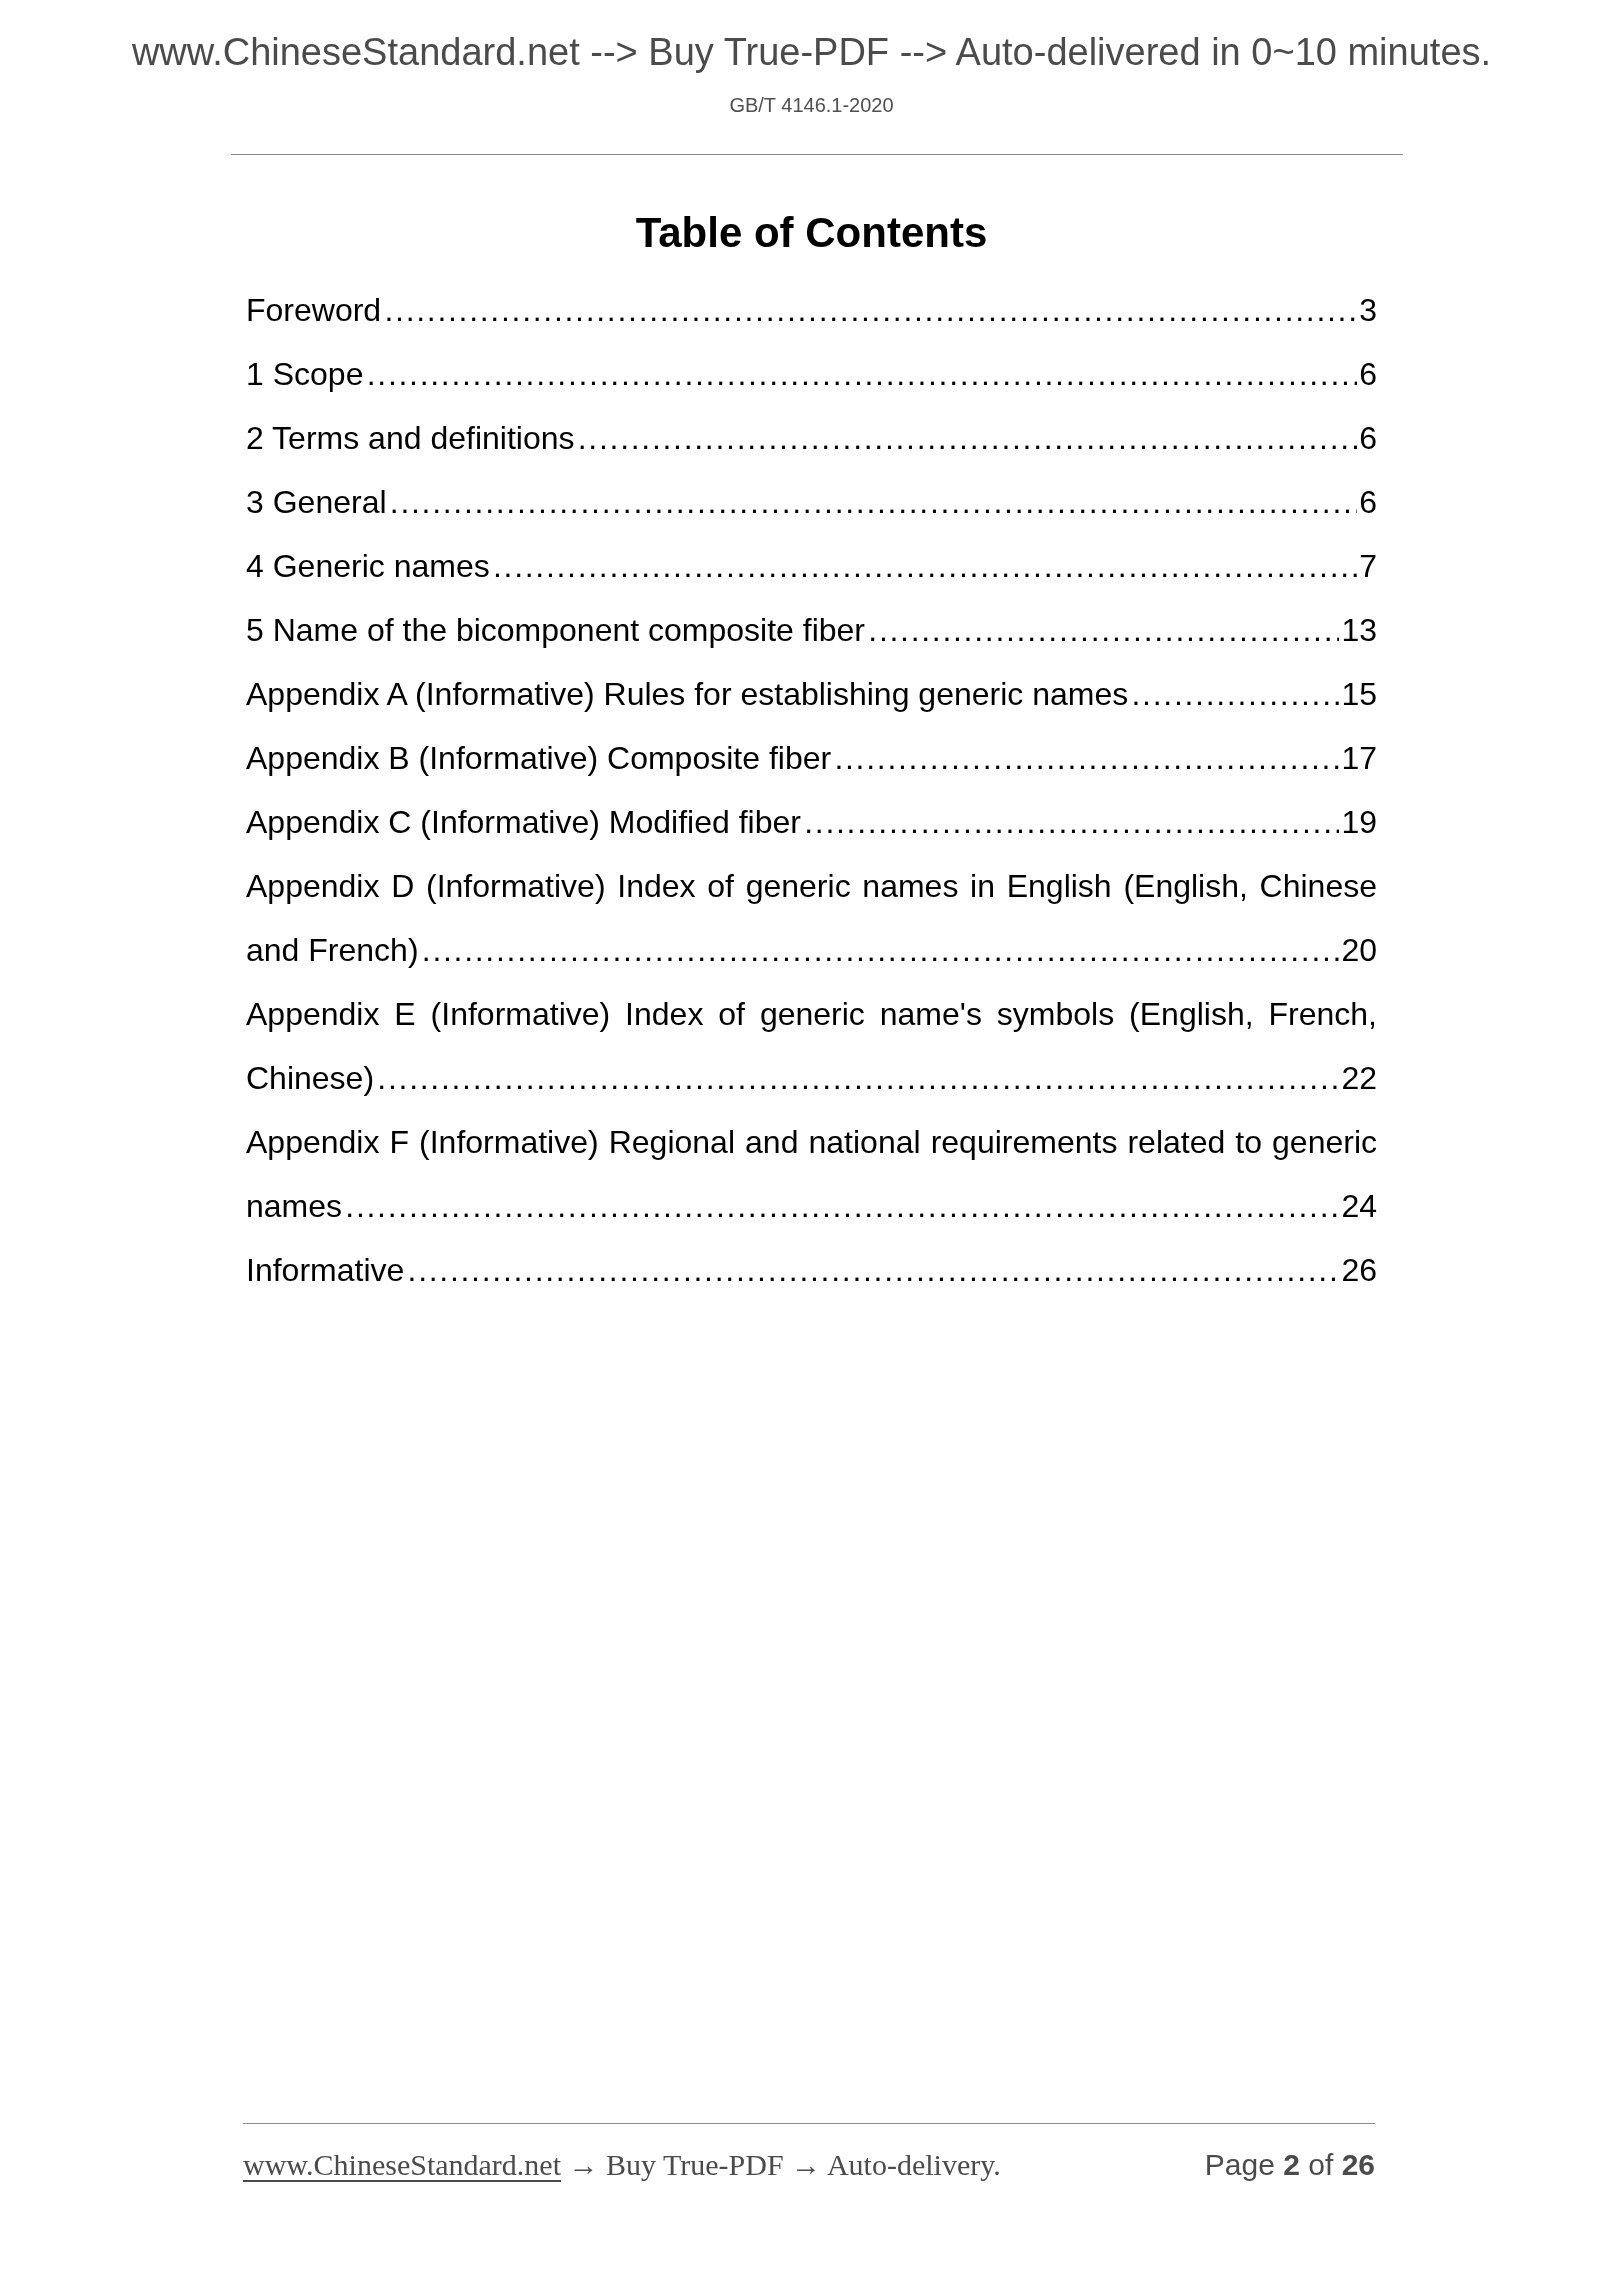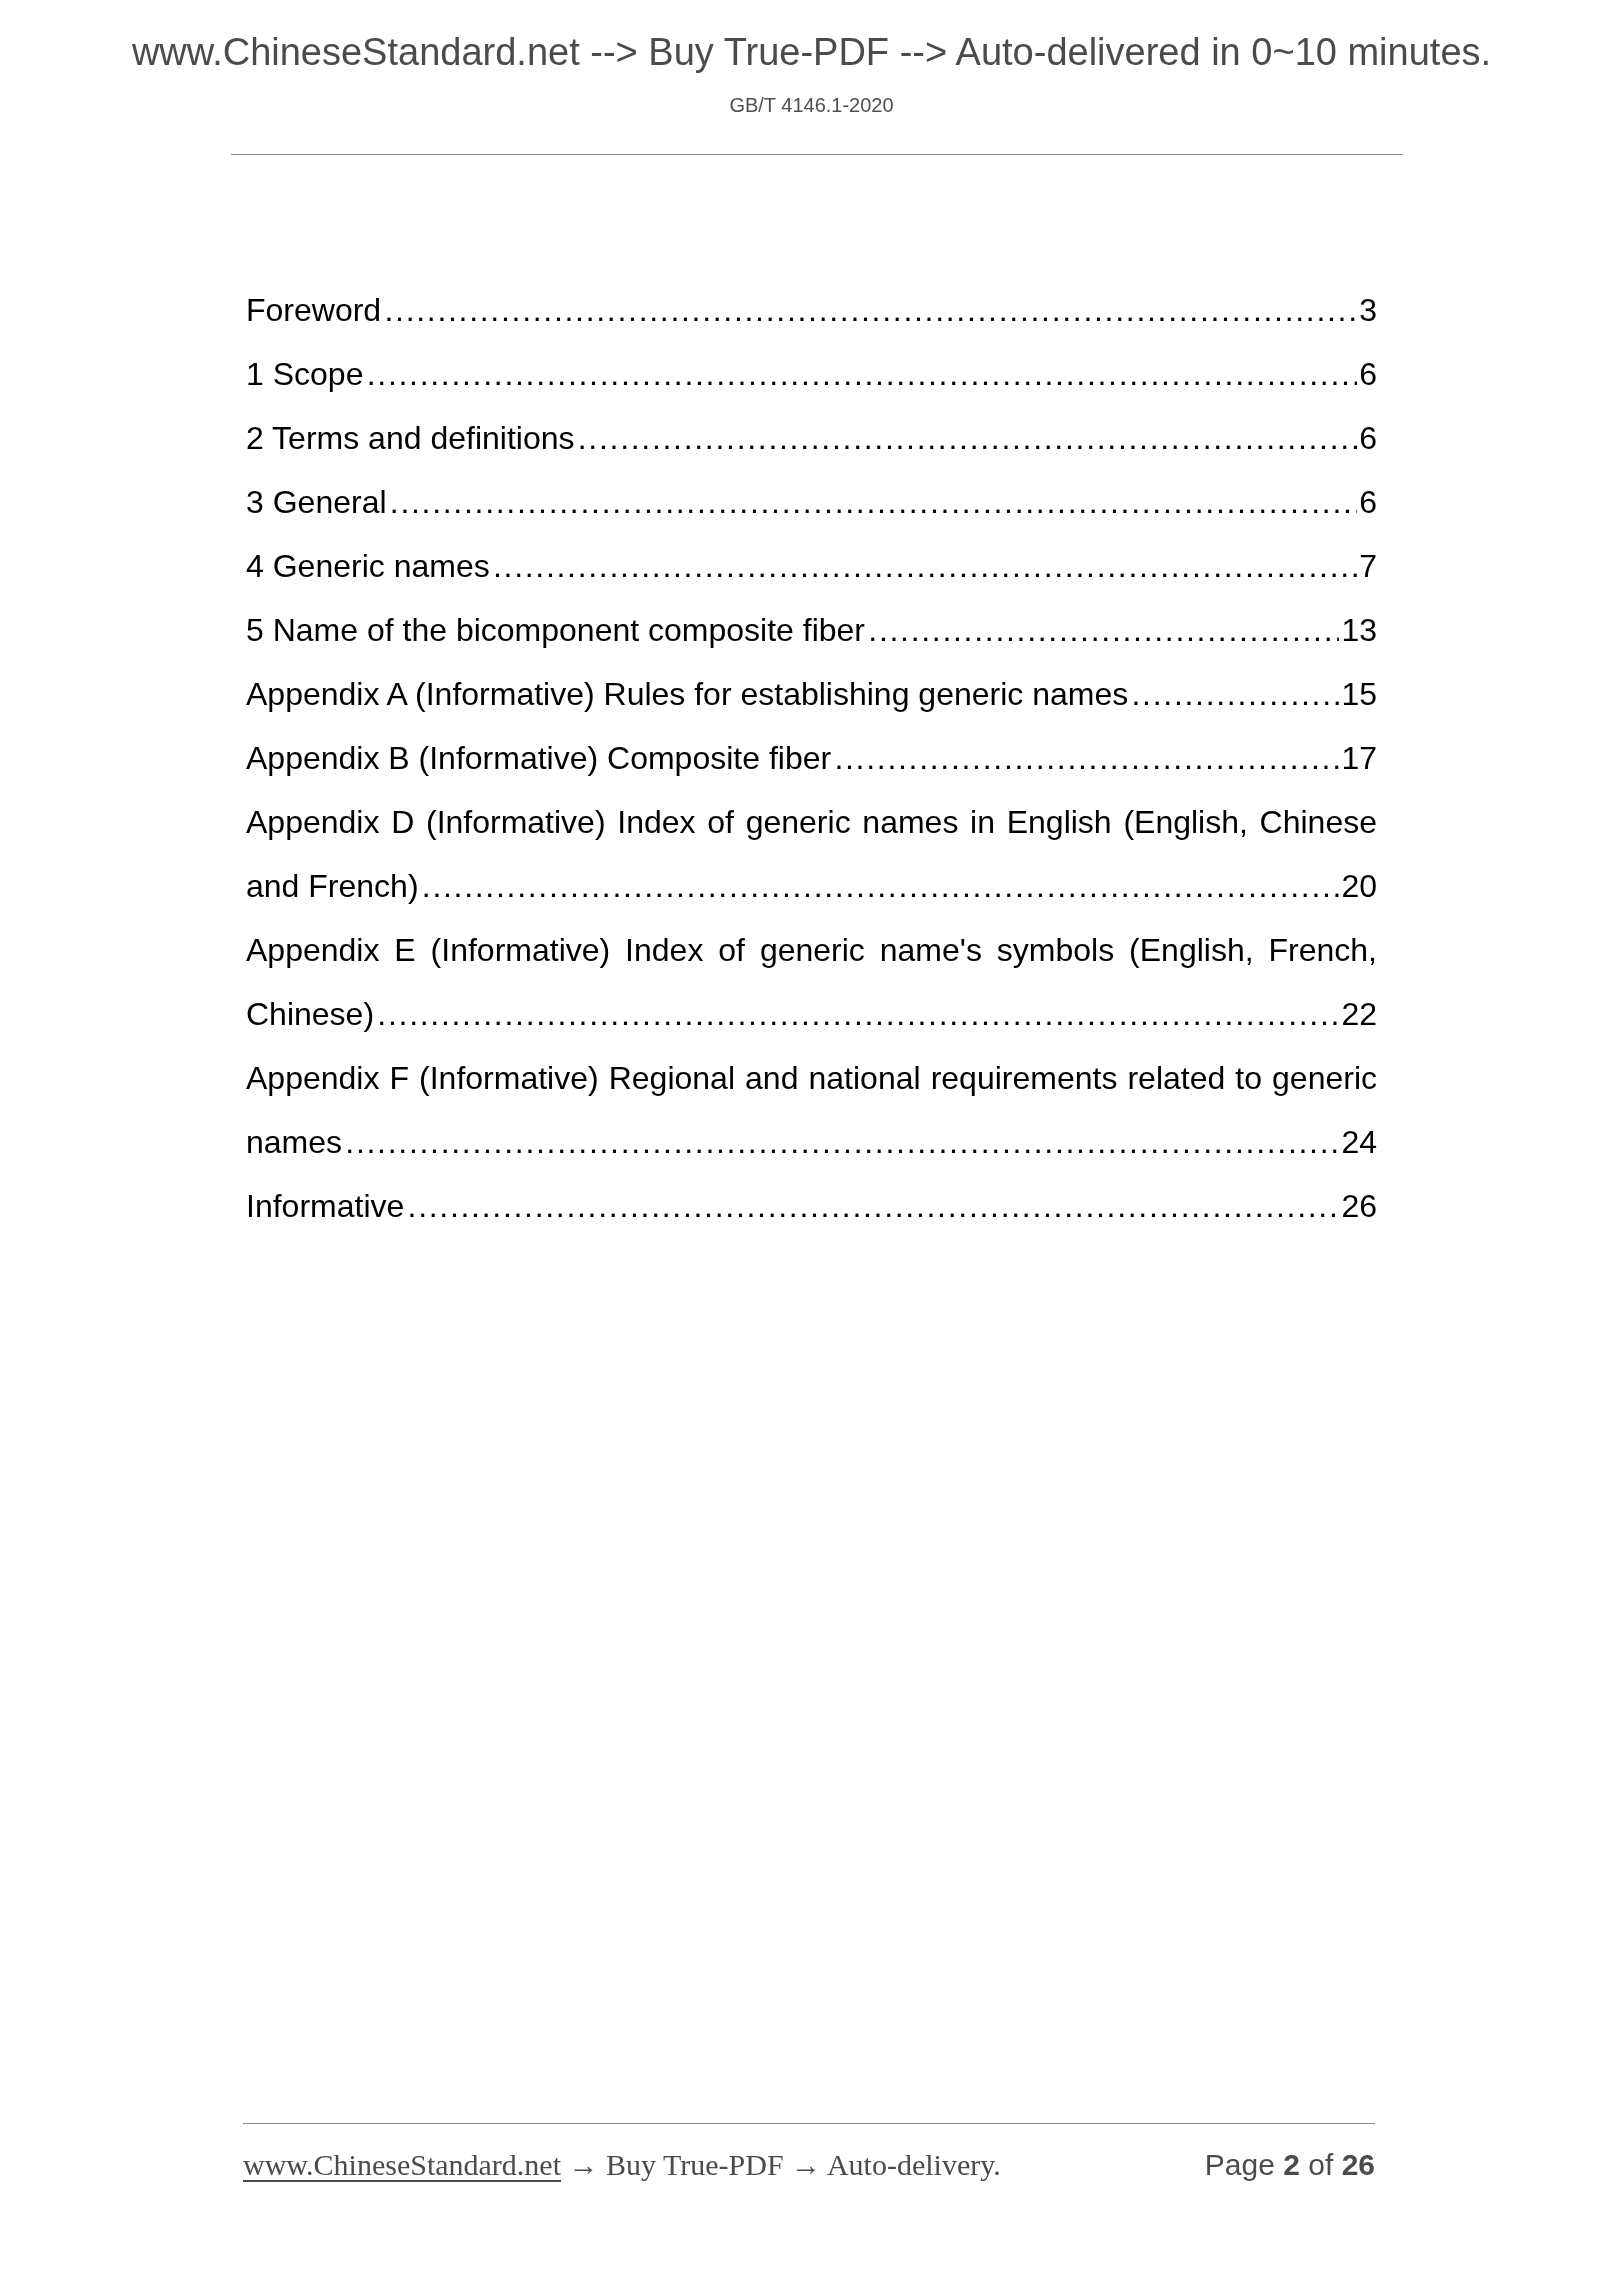--- a/index.html
+++ b/index.html
@@ -144,20 +144,21 @@
 <body>
 
 <div class="page">
 
   <div class="header">
     <div class="header-line1">www.ChineseStandard.net --&gt; Buy True-PDF --&gt; Auto-delivered in 0~10 minutes.</div>
     <div class="doc-number">GB/T 4146.1-2020</div>
   </div>
   <div class="header-rule"></div>
 
+  <div class="toc-title">Table of Contents</div>
 
   <div class="toc">
       <div class="toc-row">
         <span class="toc-label">Foreword</span>
         <span class="leader"></span>
         <span class="toc-page">3</span>
       </div>
       <div class="toc-row">
         <span class="toc-label">1 Scope</span>
         <span class="leader"></span>
@@ -185,20 +186,25 @@
       </div>
       <div class="toc-row">
         <span class="toc-label">Appendix A (Informative) Rules for establishing generic names</span>
         <span class="leader"></span>
         <span class="toc-page">15</span>
       </div>
       <div class="toc-row">
         <span class="toc-label">Appendix B (Informative) Composite fiber</span>
         <span class="leader"></span>
         <span class="toc-page">17</span>
+      </div>
+      <div class="toc-row">
+        <span class="toc-label">Appendix C (Informative) Modified fiber</span>
+        <span class="leader"></span>
+        <span class="toc-page">19</span>
       </div>
       <div class="toc-pre">Appendix D (Informative) Index of generic names in English (English, Chinese</div>
       <div class="toc-row">
         <span class="toc-label">and French)</span>
         <span class="leader"></span>
         <span class="toc-page">20</span>
       </div>
       <div class="toc-pre">Appendix E (Informative) Index of generic name's symbols (English, French,</div>
       <div class="toc-row">
         <span class="toc-label">Chinese)</span>

